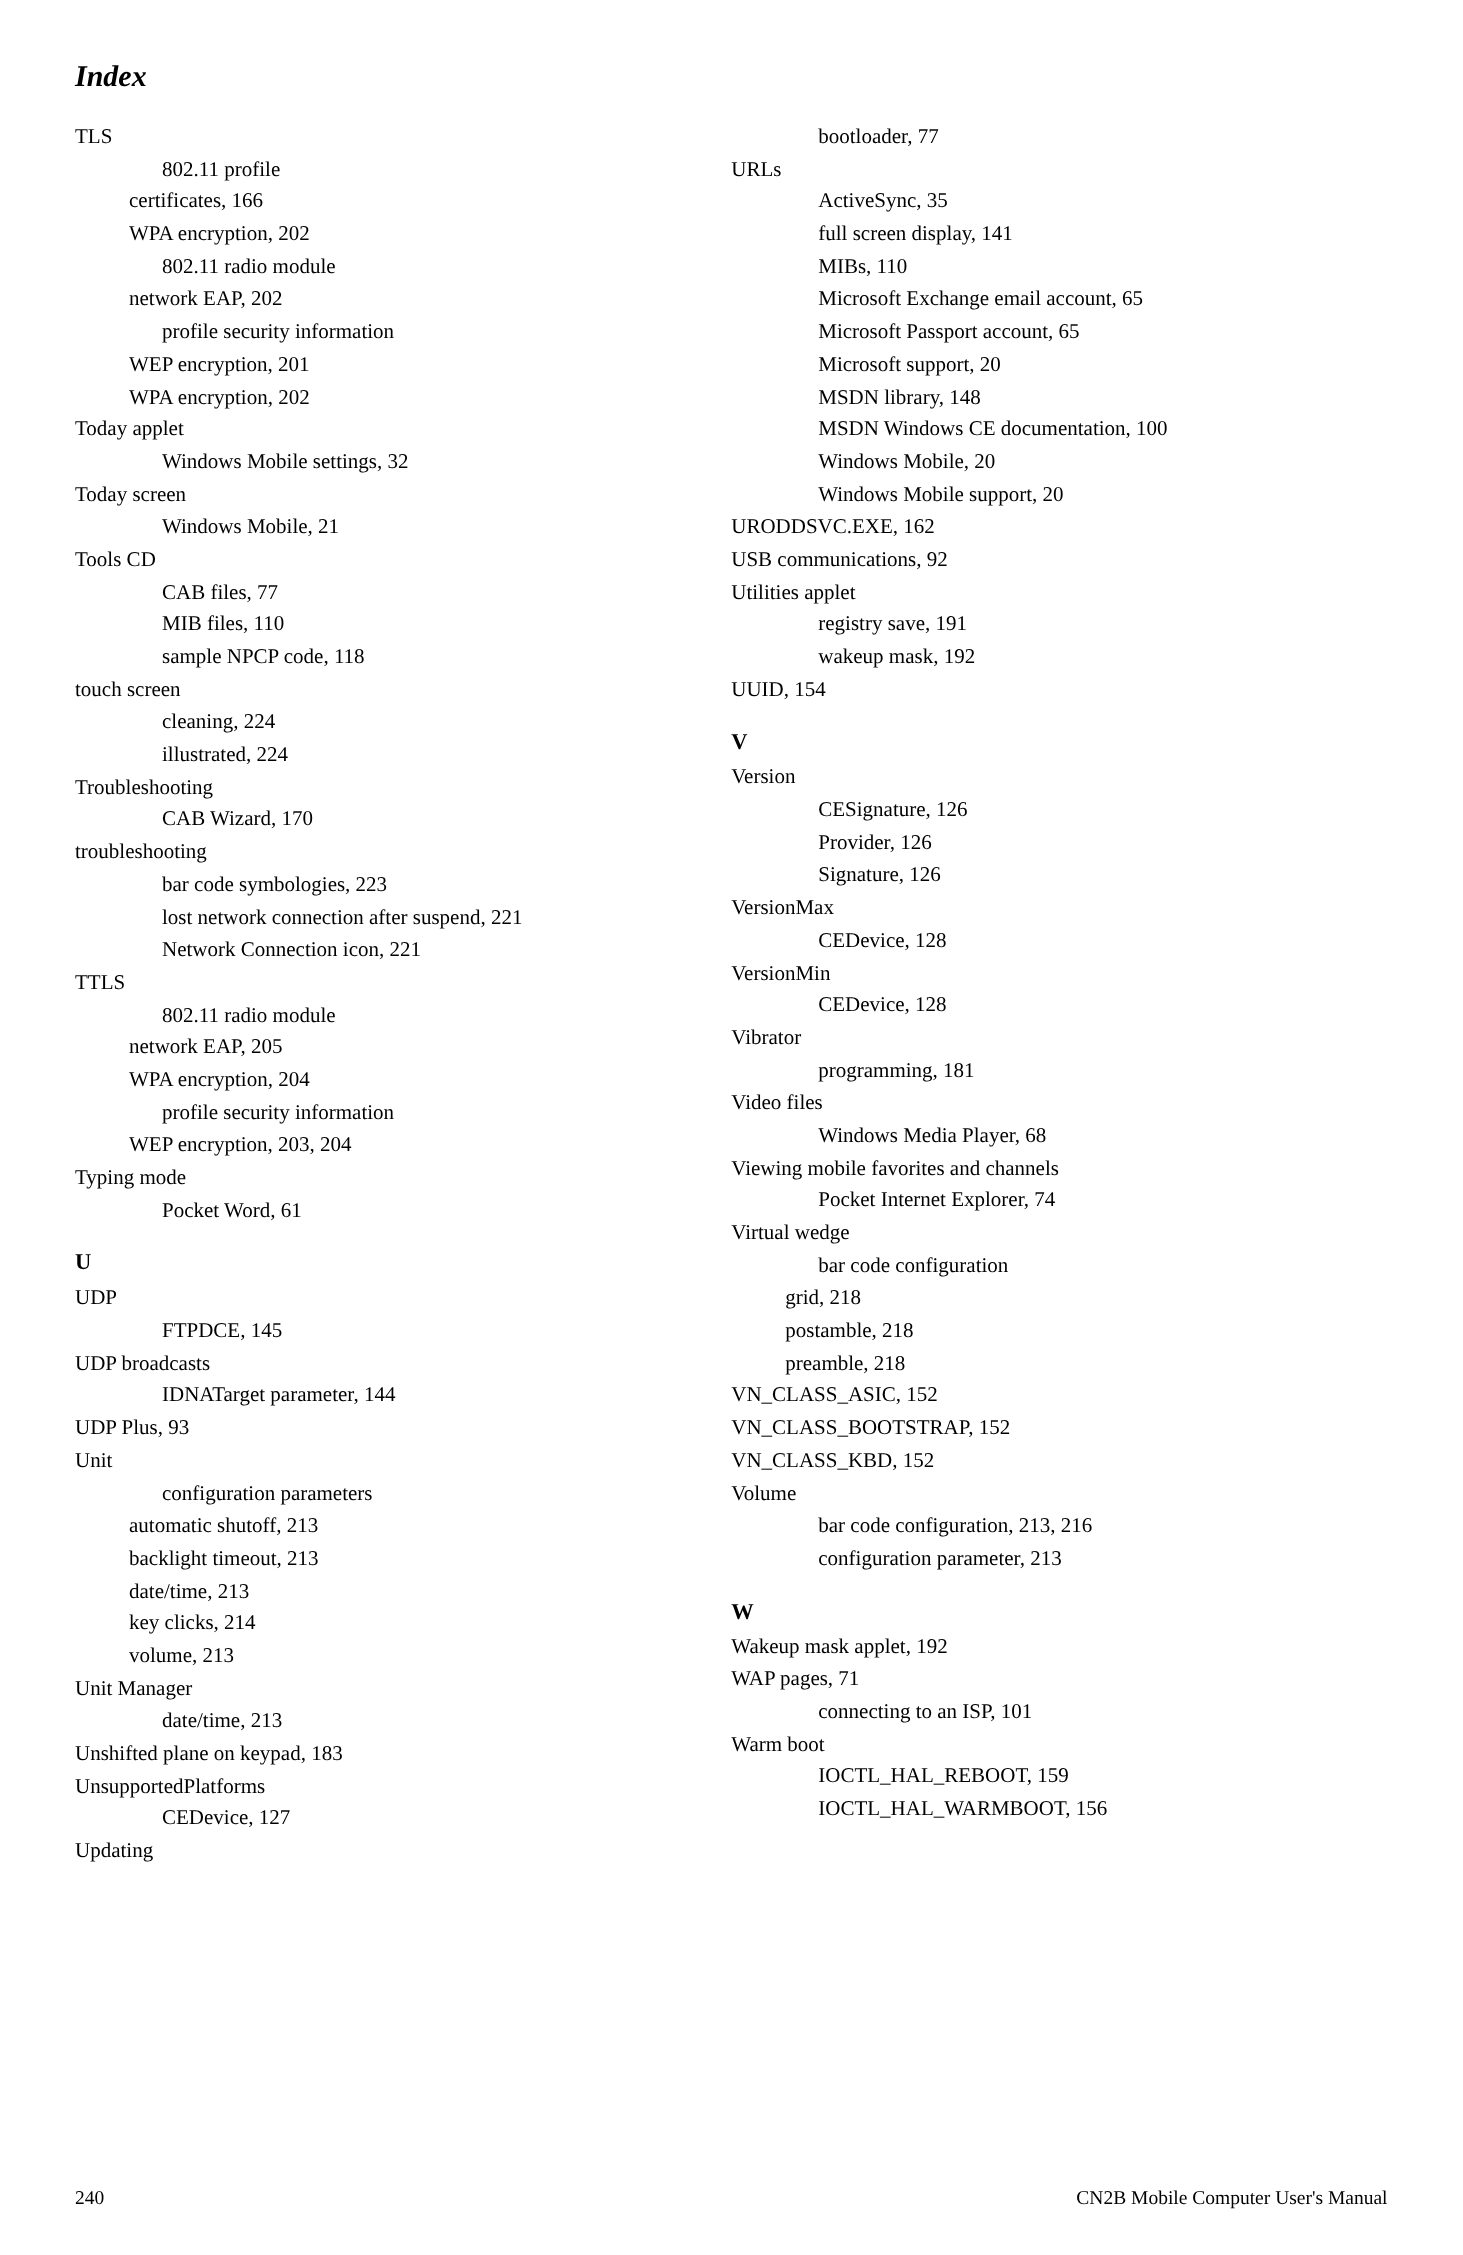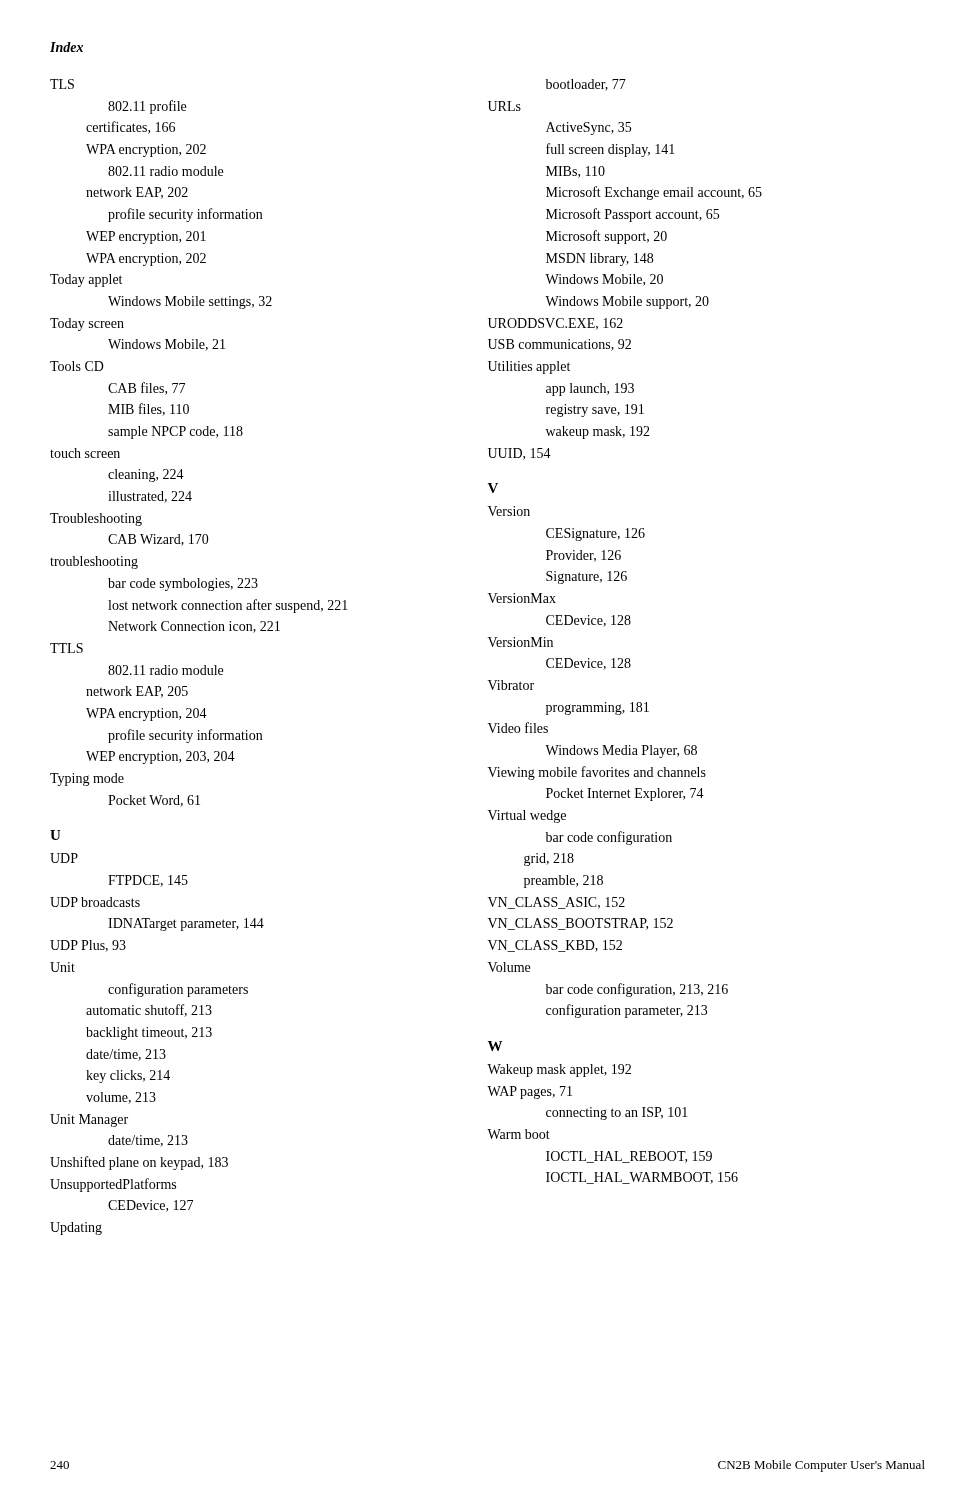--- a/index.html
+++ b/index.html
@@ -13,21 +13,21 @@
       position: relative;
     }
     .page {
       width: 975px;
       min-height: 1503px;
       padding: 40px 50px 60px 50px;
       position: relative;
     }
     .page-header {
       font-weight: bold;
-      font-size: 14px;
+      font-size: 20px;
       margin-bottom: 18px;
       font-style: italic;
     }
     .columns {
       display: flex;
     }
     .col {
       flex: 1;
       min-width: 0;
     }
@@ -120,26 +120,26 @@
     <div class="col" id="right-col">
         <div class="entry l1">bootloader, 77</div>
         <div class="entry l0">URLs</div>
         <div class="entry l1">ActiveSync, 35</div>
         <div class="entry l1">full screen display, 141</div>
         <div class="entry l1">MIBs, 110</div>
         <div class="entry l1">Microsoft Exchange email account, 65</div>
         <div class="entry l1">Microsoft Passport account, 65</div>
         <div class="entry l1">Microsoft support, 20</div>
         <div class="entry l1">MSDN library, 148</div>
+        <div class="entry l1">MSDN Windows CE documentation, 100</div>
         <div class="entry l1">Windows Mobile, 20</div>
         <div class="entry l1">Windows Mobile support, 20</div>
         <div class="entry l0">URODDSVC.EXE, 162</div>
         <div class="entry l0">USB communications, 92</div>
         <div class="entry l0">Utilities applet</div>
-        <div class="entry l1">app launch, 193</div>
         <div class="entry l1">registry save, 191</div>
         <div class="entry l1">wakeup mask, 192</div>
         <div class="entry l0">UUID, 154</div>
         <div style="height: 4px;"></div>
         <div class="section-letter">V</div>
         <div class="entry l0">Version</div>
         <div class="entry l1">CESignature, 126</div>
         <div class="entry l1">Provider, 126</div>
         <div class="entry l1">Signature, 126</div>
         <div class="entry l0">VersionMax</div>
@@ -148,20 +148,21 @@
         <div class="entry l1">CEDevice, 128</div>
         <div class="entry l0">Vibrator</div>
         <div class="entry l1">programming, 181</div>
         <div class="entry l0">Video files</div>
         <div class="entry l1">Windows Media Player, 68</div>
         <div class="entry l0">Viewing mobile favorites and channels</div>
         <div class="entry l1">Pocket Internet Explorer, 74</div>
         <div class="entry l0">Virtual wedge</div>
         <div class="entry l1">bar code configuration</div>
         <div class="entry l2">grid, 218</div>
+        <div class="entry l2">postamble, 218</div>
         <div class="entry l2">preamble, 218</div>
         <div class="entry l0">VN_CLASS_ASIC, 152</div>
         <div class="entry l0">VN_CLASS_BOOTSTRAP, 152</div>
         <div class="entry l0">VN_CLASS_KBD, 152</div>
         <div class="entry l0">Volume</div>
         <div class="entry l1">bar code configuration, 213, 216</div>
         <div class="entry l1">configuration parameter, 213</div>
         <div style="height: 4px;"></div>
         <div class="section-letter">W</div>
         <div class="entry l0">Wakeup mask applet, 192</div>

